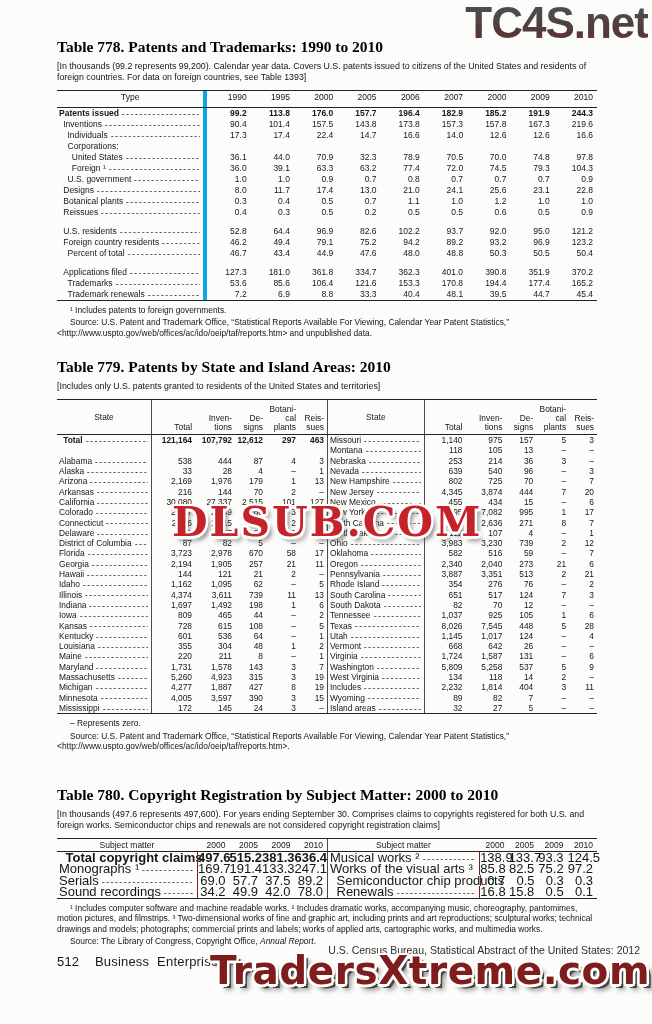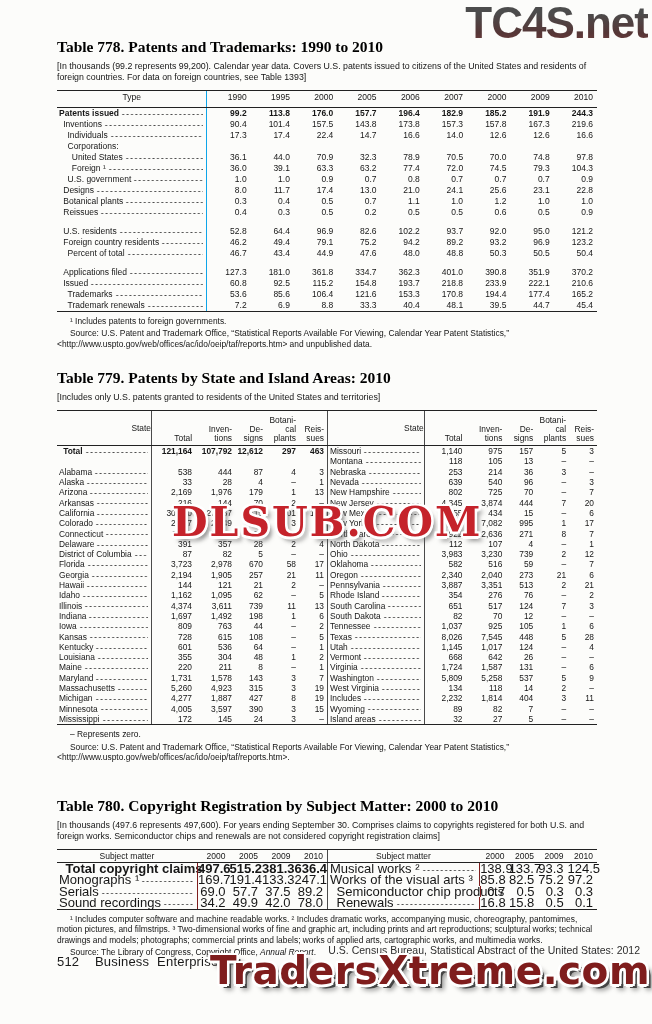--- a/index.html
+++ b/index.html
@@ -25,32 +25,32 @@
     background-size:4.4px 3px; background-repeat:repeat-x;
     background-position:left calc(100% - 2.5px);
   }
   .noleader .lead, .sp .lead { background:none; }
   .bold { font-weight:bold; }
 
   
   .t778 { border-bottom:1.4px solid #222; margin-bottom:4px; }
   .h778 { height:18px; line-height:13px; border-top:1.3px solid #222; border-bottom:1px solid #222; font-size:8.5px; }
   .h778 .typec { width:150px; text-align:center; }
-  .grp { display:flex; border-left:1px solid #0ea5e9; }
+  .grp { display:flex; border-left:4px solid #0ea5e9; }
   .r778 { height:11px; line-height:11px; font-size:8.5px; }
   .r778.sp { height:8px; }
   .r778 .labelc { width:150px; display:flex; padding-left:2px; }
   .ncell { width:43.3px; text-align:right; padding-right:4px; }
   .h778 .ncell { line-height:13px; }
 
   
   .t779 { border-bottom:1.4px solid #222; margin-bottom:4px; }
   .t9h { height:36px; border-top:1.3px solid #222; border-bottom:1px solid #222; font-size:8.4px; }
   .t9h .half { height:100%; }
-  .t9h .st { display:flex; flex-direction:column; justify-content:center; text-align:right; height:100%; }
+  .t9h .st { display:flex; flex-direction:column; justify-content:center; text-align:center; height:100%; }
   .t9h .n { display:flex; flex-direction:column; justify-content:flex-end; height:100%;
             white-space:pre-line; line-height:9.2px; padding-bottom:1.5px; }
   .half { display:flex; width:270px; }
   .half.rightp { border-left:1px solid #4a4a4a; }
   .t9r { height:10.3px; line-height:10.3px; font-size:8.4px; }
   .t9r .st { display:flex; padding-left:2px; }
   .st { width:94px; }
   .rightp .st { width:96px; }
   .n { text-align:right; padding-right:3px; }
   .n0 { width:44px; border-left:1px solid #4a4a4a; }
@@ -427,37 +427,20 @@
               <div class="ncell">361.8</div>
               <div class="ncell">334.7</div>
               <div class="ncell">362.3</div>
               <div class="ncell">401.0</div>
               <div class="ncell">390.8</div>
               <div class="ncell">351.9</div>
               <div class="ncell">370.2</div>
             </div>
           </div>
 
-          <div class="row r778">
-            <div class="labelc">
-              <span class="lbl"> Issued</span>
-              <span class="lead"></span>
-            </div>
-            <div class="grp">
-              <div class="ncell">60.8</div>
-              <div class="ncell">92.5</div>
-              <div class="ncell">115.2</div>
-              <div class="ncell">154.8</div>
-              <div class="ncell">193.7</div>
-              <div class="ncell">218.8</div>
-              <div class="ncell">233.9</div>
-              <div class="ncell">222.1</div>
-              <div class="ncell">210.6</div>
-            </div>
-          </div>
 
           <div class="row r778">
             <div class="labelc">
               <span class="lbl">  Trademarks</span>
               <span class="lead"></span>
             </div>
             <div class="grp">
               <div class="ncell">53.6</div>
               <div class="ncell">85.6</div>
               <div class="ncell">106.4</div>
@@ -954,21 +937,21 @@
             </div>
           </div>
 
           <div class="row t9r">
             <div class="half">
               <div class="st">
                 <span class="lbl">Iowa</span>
                 <span class="lead"></span>
               </div>
               <div class="n n0">809</div>
-              <div class="n n1">763</div>
+              <div class="n n1">465</div>
               <div class="n n2">44</div>
               <div class="n n3">–</div>
               <div class="n n4">2</div>
             </div>
             <div class="half rightp">
               <div class="st">
                 <span class="lbl">Tennessee</span>
                 <span class="lead"></span>
               </div>
               <div class="n n0">1,037</div>

